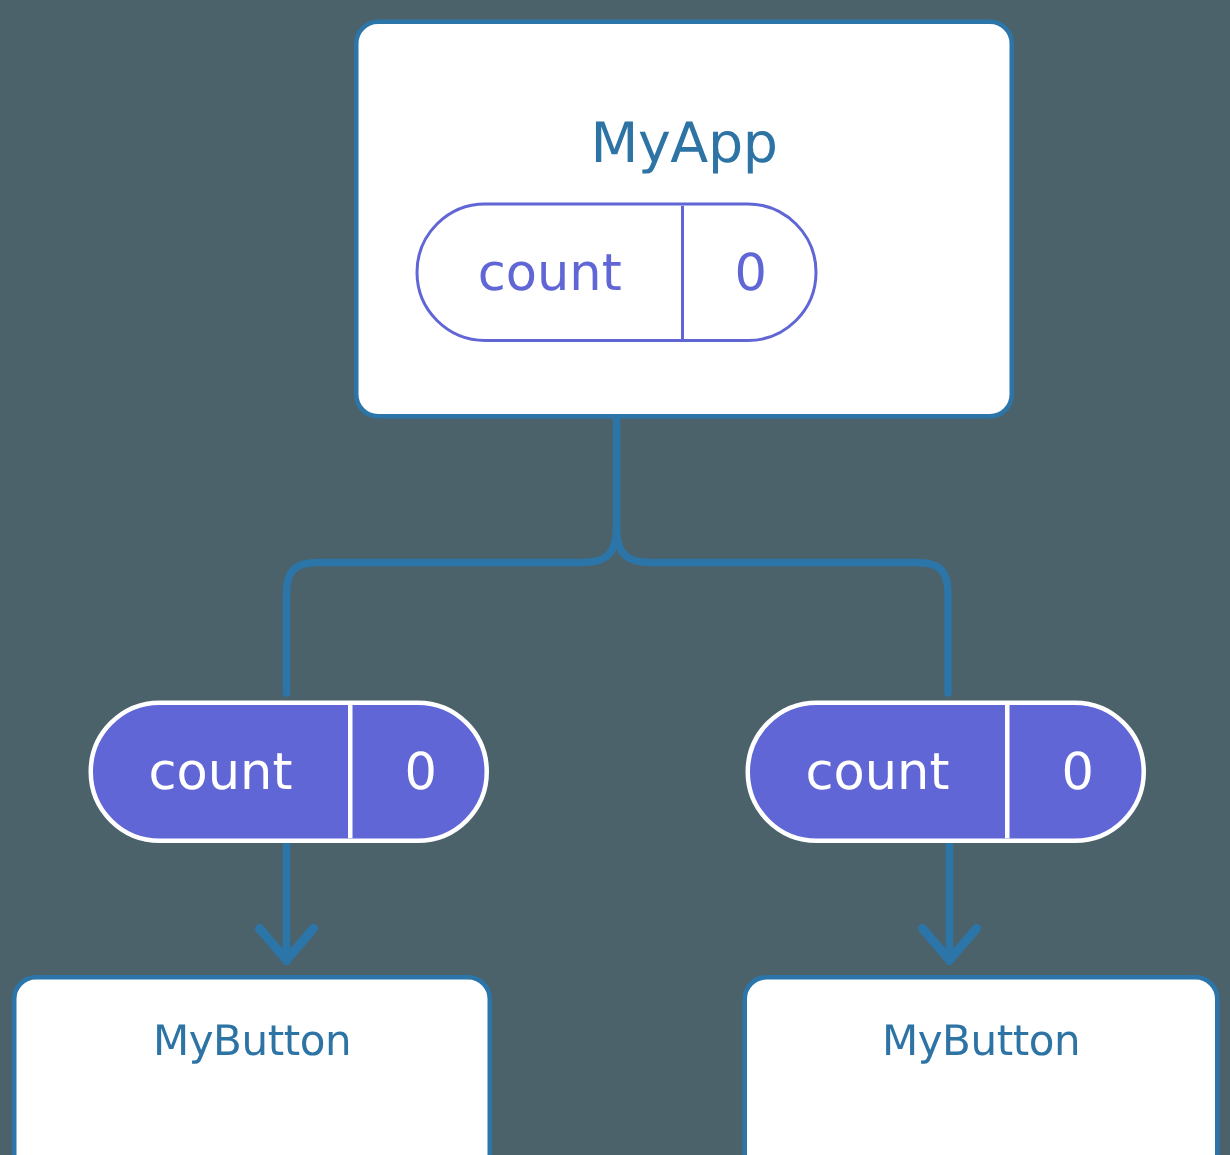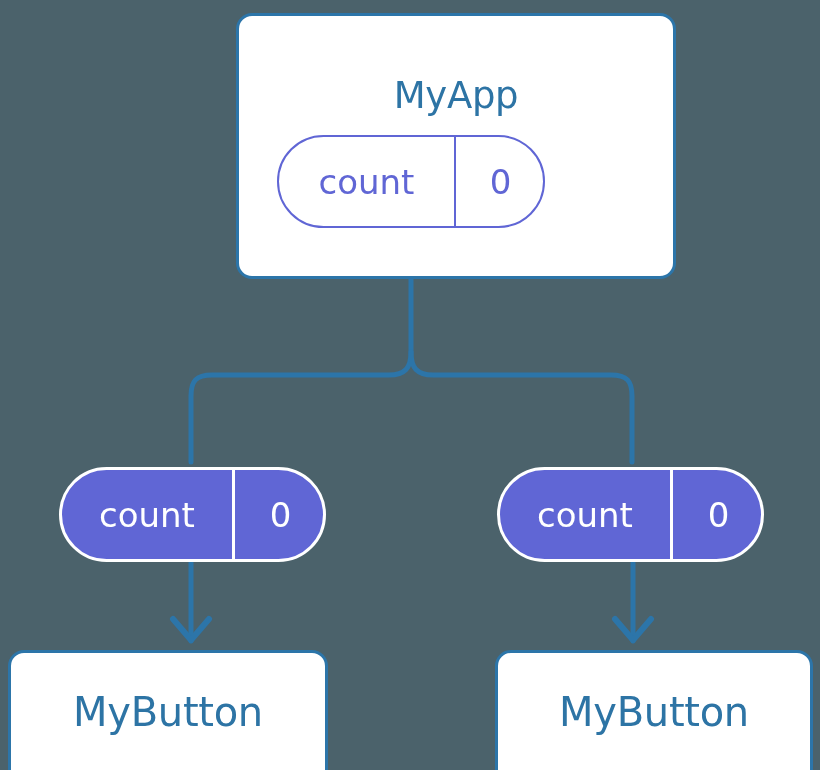--- a/index.html
+++ b/index.html
@@ -65,22 +65,22 @@
     width: 320px;
     height: 140px;
   }
   #btn-card-right {
     left: 495px;
     top: 650px;
     width: 318px;
     height: 140px;
   }
   .btn-title {
-    top: 36px;
-    font-size: 40px;
+    top: 24px;
+    font-size: 28px;
   }
 
   
   .pill {
     position: absolute;
     box-sizing: border-box;
     display: flex;
     align-items: stretch;
     border-radius: 999px;
     overflow: hidden;

